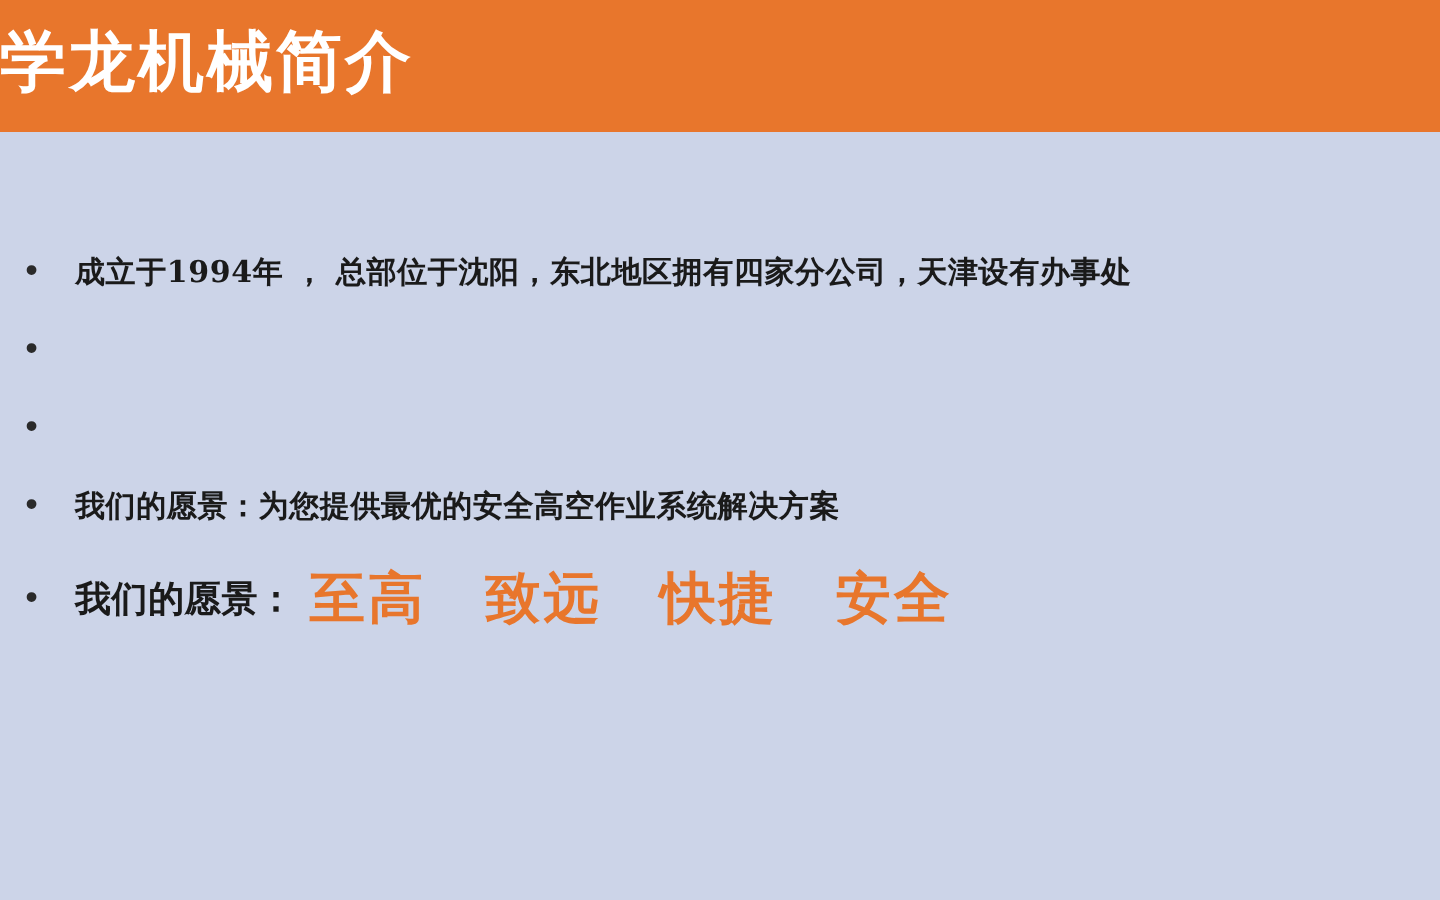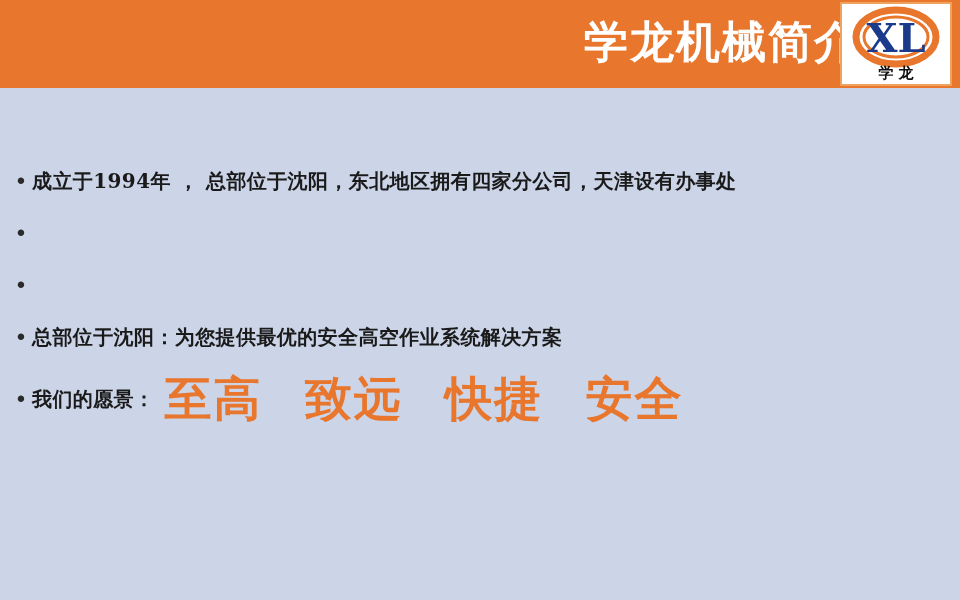--- a/index.html
+++ b/index.html
@@ -29,21 +29,21 @@
     background: #e8762c;
     box-sizing: border-box;
   }
   .header-title {
     position: absolute;
     left: 0;
     top: 0;
     width: 860px;
     height: 88px;
     line-height: 84px;
-    text-align: right;
+    text-align: left;
     color: #ffffff;
     font-family: "DejaVu Serif", "Liberation Serif", serif;
     font-size: 44px;
     font-weight: bold;
     letter-spacing: 2px;
     white-space: nowrap;
   }
   
   .logo-box {
     position: absolute;
@@ -91,89 +91,81 @@
   }
   .bullet-text {
     flex: 1 1 auto;
     color: #1a1a1a;
     font-family: "DejaVu Serif", "Liberation Serif", serif;
     font-size: 20px;
     font-weight: bold;
     line-height: 30px;
     letter-spacing: 0.4px;
     white-space: nowrap;
+    margin-left: 18px;
   }
   .bullet.vision {
     align-items: center;
     margin-top: 26px;
   }
   .bullet.vision .bullet-text {
     display: flex;
     align-items: center;
     white-space: nowrap;
   }
   .vision-label {
     font-family: "DejaVu Serif", "Liberation Serif", serif;
-    font-size: 20px;
+    font-size: 24px;
     font-weight: bold;
     color: #1a1a1a;
   }
   .vision-words {
     margin-left: 10px;
     color: #e8762c;
     font-family: "DejaVu Sans", "Liberation Sans", sans-serif;
-    font-size: 47px;
+    font-size: 37px;
     font-weight: bold;
     letter-spacing: 2px;
   }
   .vision-words span {
     margin-right: 24px;
   }
   .vision-words span:last-child {
     margin-right: 0;
   }
 </style>
 </head>
 <body>
 
 <div class="slide">
 
   <div class="header">
     <div class="header-title">学龙机械简介</div>
 
-    <div class="logo-box">
-      <svg class="logo-svg" viewBox="0 0 108 80">
-        <rect x="0" y="0" width="108" height="80" fill="#ffffff"></rect>
-        <ellipse cx="54" cy="33" rx="40" ry="27" fill="none" stroke="#e8762c" stroke-width="7"></ellipse>
-        <ellipse cx="54" cy="33" rx="32" ry="20" fill="none" stroke="#e8762c" stroke-width="3"></ellipse>
-        <text x="54" y="48" text-anchor="middle" font-family="DejaVu Serif, Liberation Serif, serif" font-size="40" font-weight="bold" fill="#1b3a8c">XL</text>
-        <text x="54" y="74" text-anchor="middle" font-family="DejaVu Serif, Liberation Serif, serif" font-size="15" font-weight="bold" fill="#111111">学 龙</text>
-      </svg>
-    </div>
   </div>
 
   <div class="body-area">
     <div class="bullets">
 
       <div class="bullet">
         <div class="bullet-dot">•</div>
         <div class="bullet-text">成立于1994年 ， 总部位于沈阳，东北地区拥有四家分公司，天津设有办事处</div>
       </div>
 
       <div class="bullet">
         <div class="bullet-dot">•</div>
       </div>
 
       <div class="bullet">
         <div class="bullet-dot">•</div>
       </div>
 
       <div class="bullet">
         <div class="bullet-dot">•</div>
-        <div class="bullet-text">总部位于沈阳：为您提供最优的安全高空作业系统解决方案</div>
+        <div class="bullet-text">我们的愿景：为您提供最优的安全高空作业系统解决方案</div>
       </div>
 
       <div class="bullet vision">
         <div class="bullet-dot">•</div>
         <div class="bullet-text">
           <span class="vision-label">我们的愿景：</span>
           <span class="vision-words">
             <span>至高</span>
             <span>致远</span>
             <span>快捷</span>

